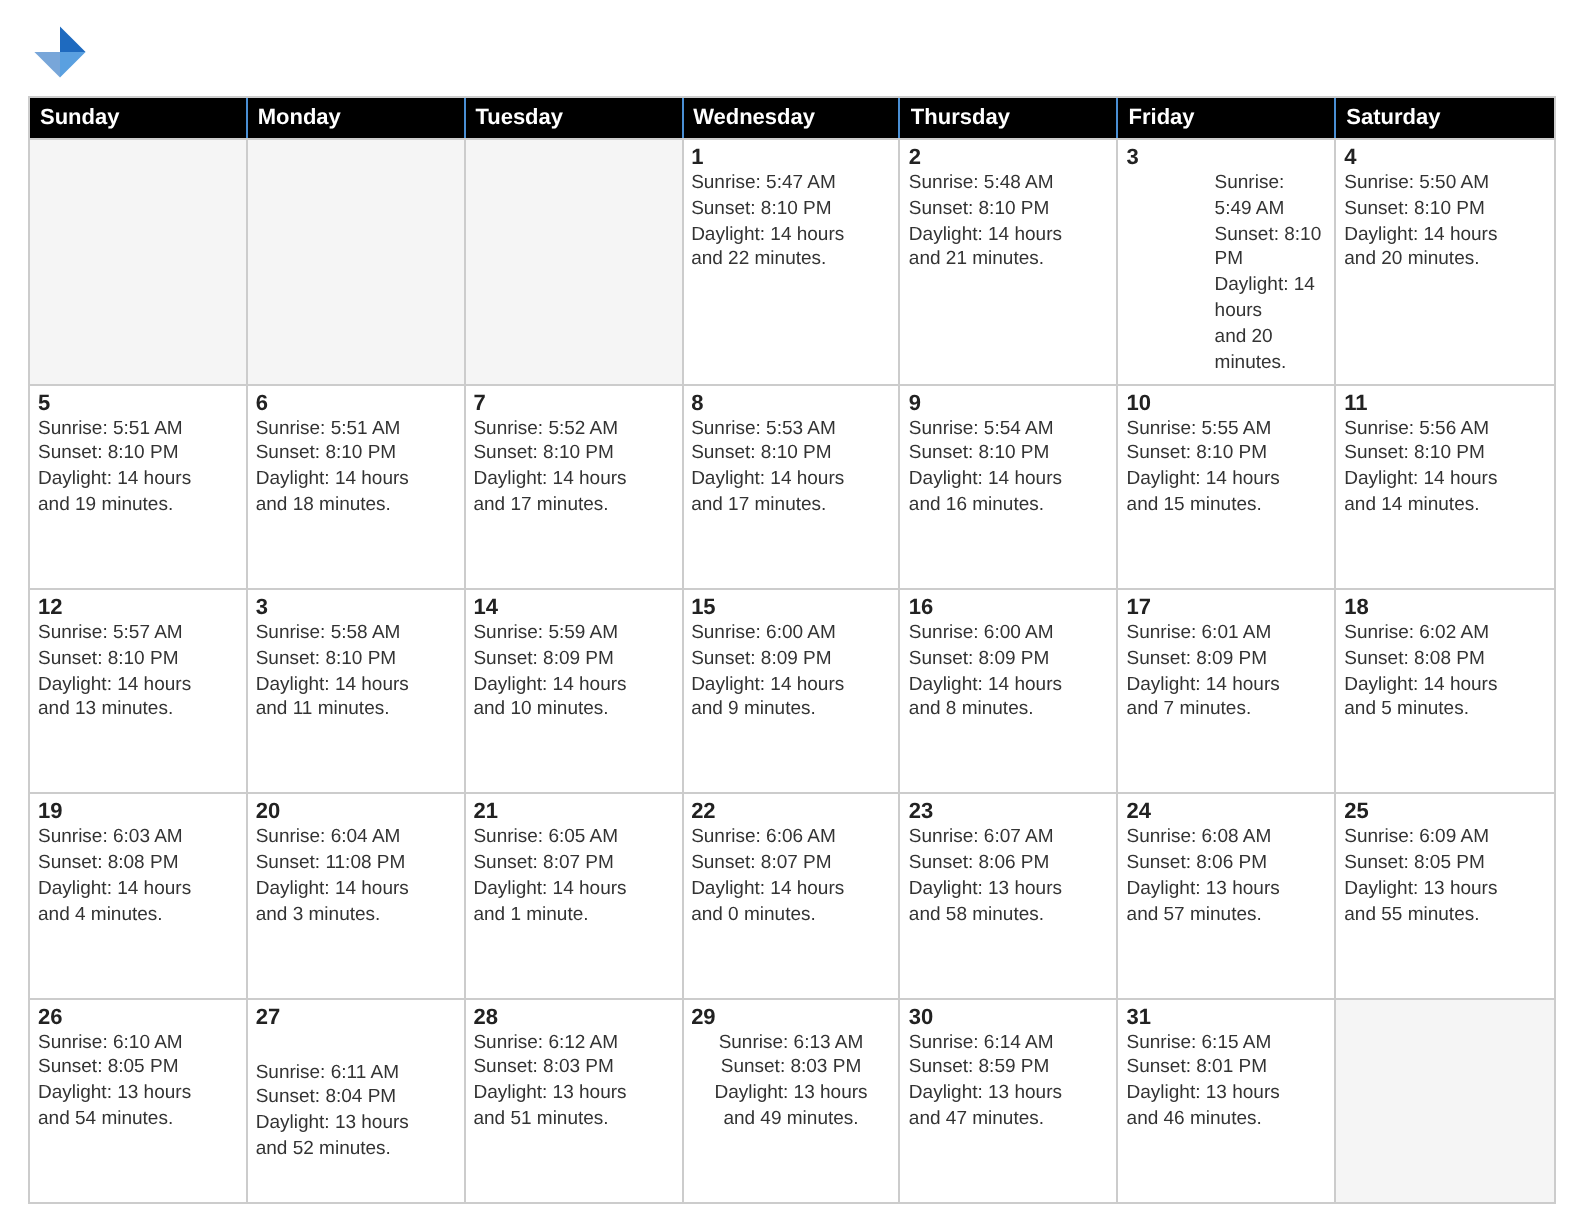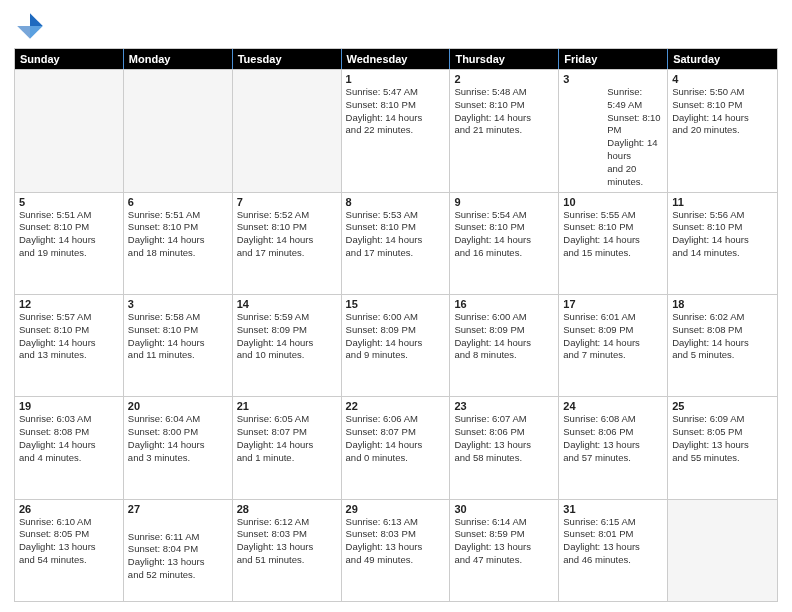--- a/index.html
+++ b/index.html
@@ -286,21 +286,21 @@
           <div class="cal-cell">
             <span class="day-num">19</span>
             <div class="day-info" style="white-space: pre-line;">Sunrise: 6:03 AM
 Sunset: 8:08 PM
 Daylight: 14 hours
 and 4 minutes.</div>
           </div>
           <div class="cal-cell">
             <span class="day-num">20</span>
             <div class="day-info" style="white-space: pre-line;">Sunrise: 6:04 AM
-Sunset: 8:00 PM
+Sunset: 11:08 PM
 Daylight: 14 hours
 and 3 minutes.</div>
           </div>
           <div class="cal-cell">
             <span class="day-num">21</span>
             <div class="day-info" style="white-space: pre-line;">Sunrise: 6:05 AM
 Sunset: 8:07 PM
 Daylight: 14 hours
 and 1 minute.</div>
           </div>
@@ -350,21 +350,21 @@
           </div>
           <div class="cal-cell">
             <span class="day-num">28</span>
             <div class="day-info" style="white-space: pre-line;">Sunrise: 6:12 AM
 Sunset: 8:03 PM
 Daylight: 13 hours
 and 51 minutes.</div>
           </div>
           <div class="cal-cell">
             <span class="day-num">29</span>
-            <div class="day-info" style="white-space: pre-line;">Sunrise: 6:13 AM
+            <div class="day-info" style="white-space: pre-line; text-align: center;">Sunrise: 6:13 AM
 Sunset: 8:03 PM
 Daylight: 13 hours
 and 49 minutes.</div>
           </div>
           <div class="cal-cell">
             <span class="day-num">30</span>
             <div class="day-info" style="white-space: pre-line;">Sunrise: 6:14 AM
 Sunset: 8:59 PM
 Daylight: 13 hours
 and 47 minutes.</div>

